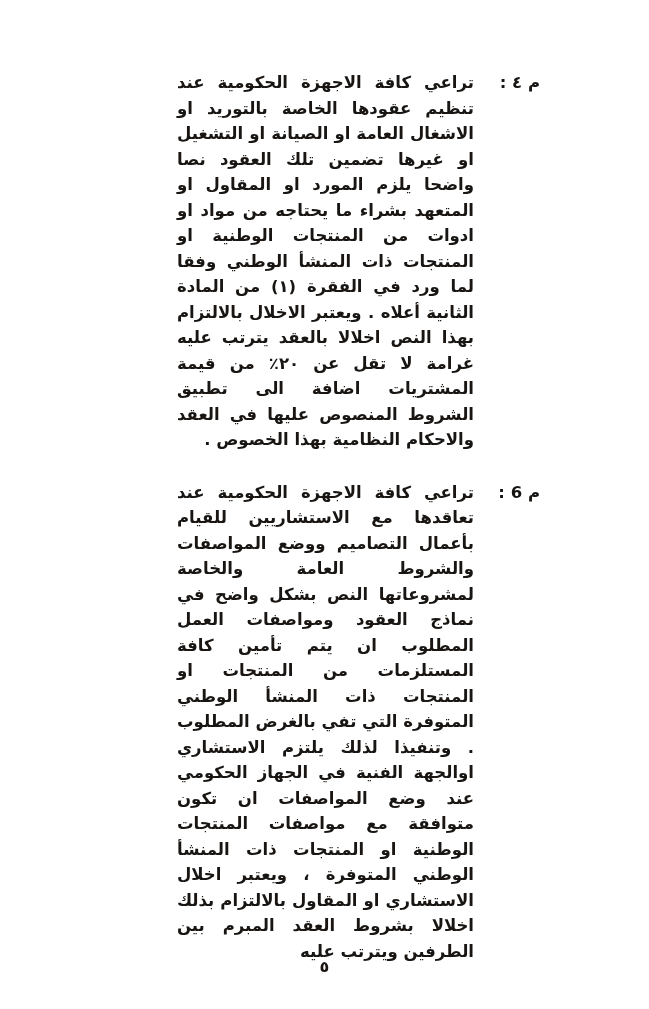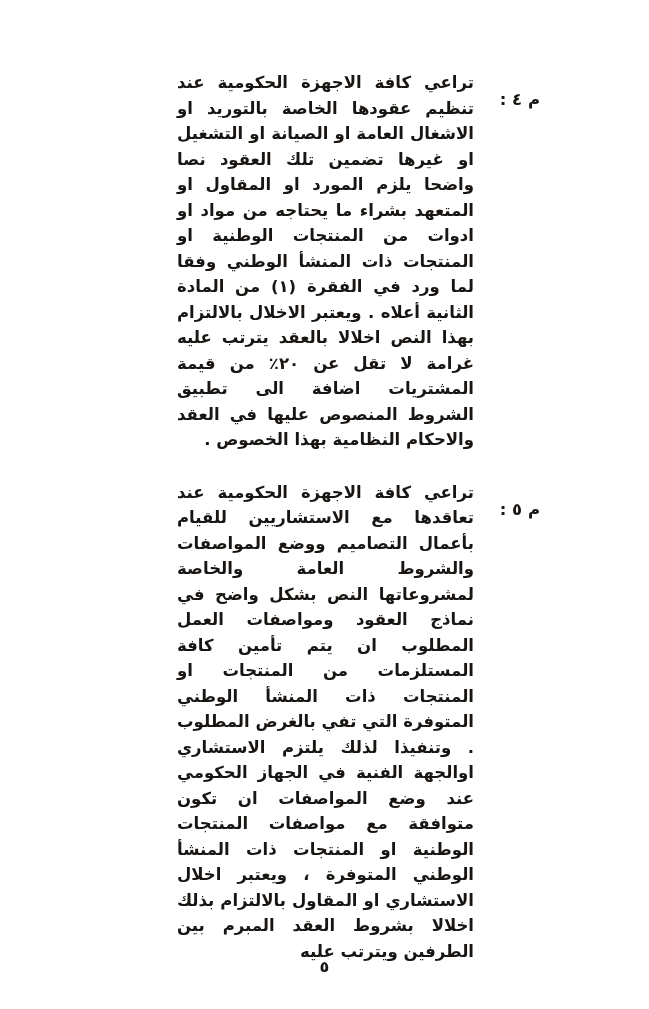--- a/index.html
+++ b/index.html
@@ -34,21 +34,20 @@
     letter-spacing: 0.2px;
     margin: 0 0 27px 0;
   }
   .article:last-child { margin-bottom: 0; }
   .article-marker {
     position: absolute;
     right: 0;
     top: 0;
     white-space: nowrap;
     font-weight: 700;
-    margin-top: 17px;
   }
   .page-number {
     position: absolute;
     top: 957px;
     left: 0;
     width: 100%;
     text-align: center;
     font-size: 16px;
     font-weight: 700;
     direction: rtl;
@@ -60,21 +59,21 @@
 <div class="page">
 
   <div class="text-block">
 
     <p class="article">
       <span class="article-marker">م ٤ :</span>
       <span>تراعي كافة الاجهزة الحكومية عند تنظيم عقودها الخاصة بالتوريد او الاشغال العامة او الصيانة او التشغيل او غيرها تضمين تلك العقود نصا واضحا يلزم المورد او المقاول او المتعهد بشراء ما يحتاجه من مواد او ادوات من المنتجات الوطنية او المنتجات ذات المنشأ الوطني وفقا لما ورد في الفقرة (١) من المادة الثانية أعلاه . ويعتبر الاخلال بالالتزام بهذا النص اخلالا بالعقد يترتب عليه غرامة لا تقل عن ٢٠٪ من قيمة المشتريات اضافة الى تطبيق الشروط المنصوص عليها في العقد والاحكام النظامية بهذا الخصوص .</span>
     </p>
 
     <p class="article">
-      <span class="article-marker">م ٥ :</span>
+      <span class="article-marker">م 6 :</span>
       <span>تراعي كافة الاجهزة الحكومية عند تعاقدها مع الاستشاريين للقيام بأعمال التصاميم ووضع المواصفات والشروط العامة والخاصة لمشروعاتها النص بشكل واضح في نماذج العقود ومواصفات العمل المطلوب ان يتم تأمين كافة المستلزمات من المنتجات او المنتجات ذات المنشأ الوطني المتوفرة التي تفي بالغرض المطلوب . وتنفيذا لذلك يلتزم الاستشاري اوالجهة الفنية في الجهاز الحكومي عند وضع المواصفات ان تكون متوافقة مع مواصفات المنتجات الوطنية او المنتجات ذات المنشأ الوطني المتوفرة ، ويعتبر اخلال الاستشاري او المقاول بالالتزام بذلك اخلالا بشروط العقد المبرم بين الطرفين ويترتب عليه</span>
     </p>
 
   </div>
 
   <div class="page-number">٥</div>
 
 </div>
 
 </body></html>

